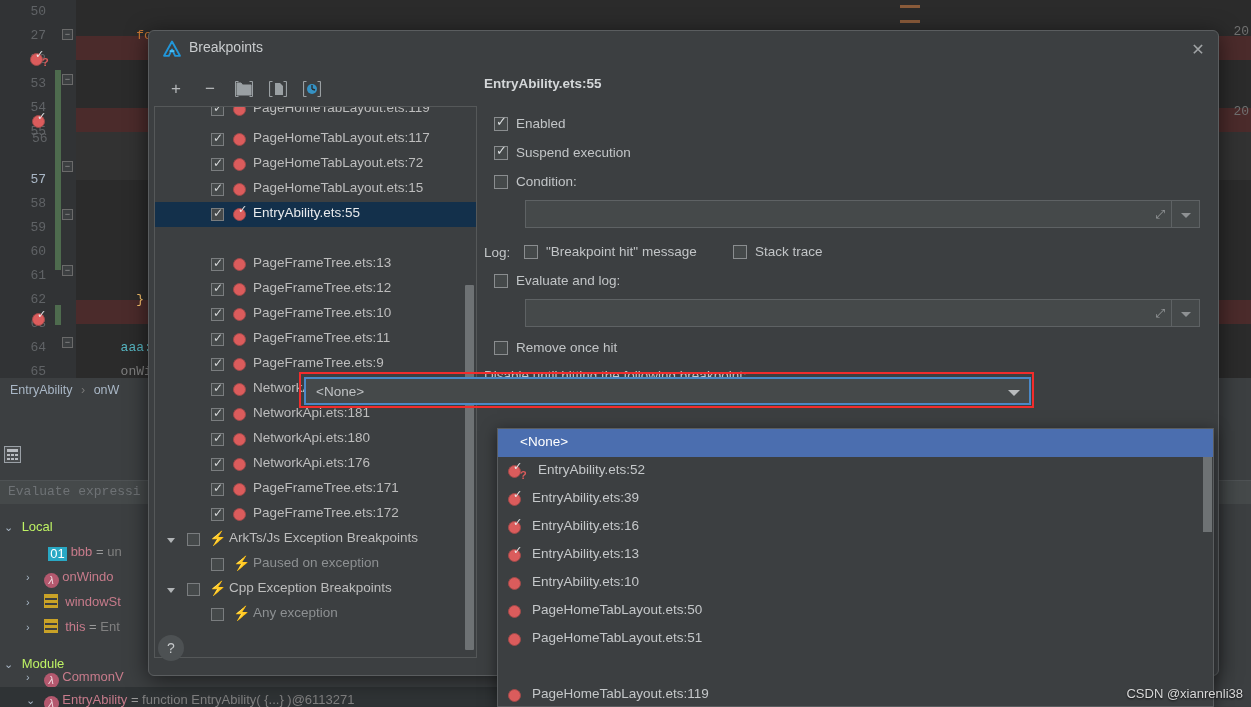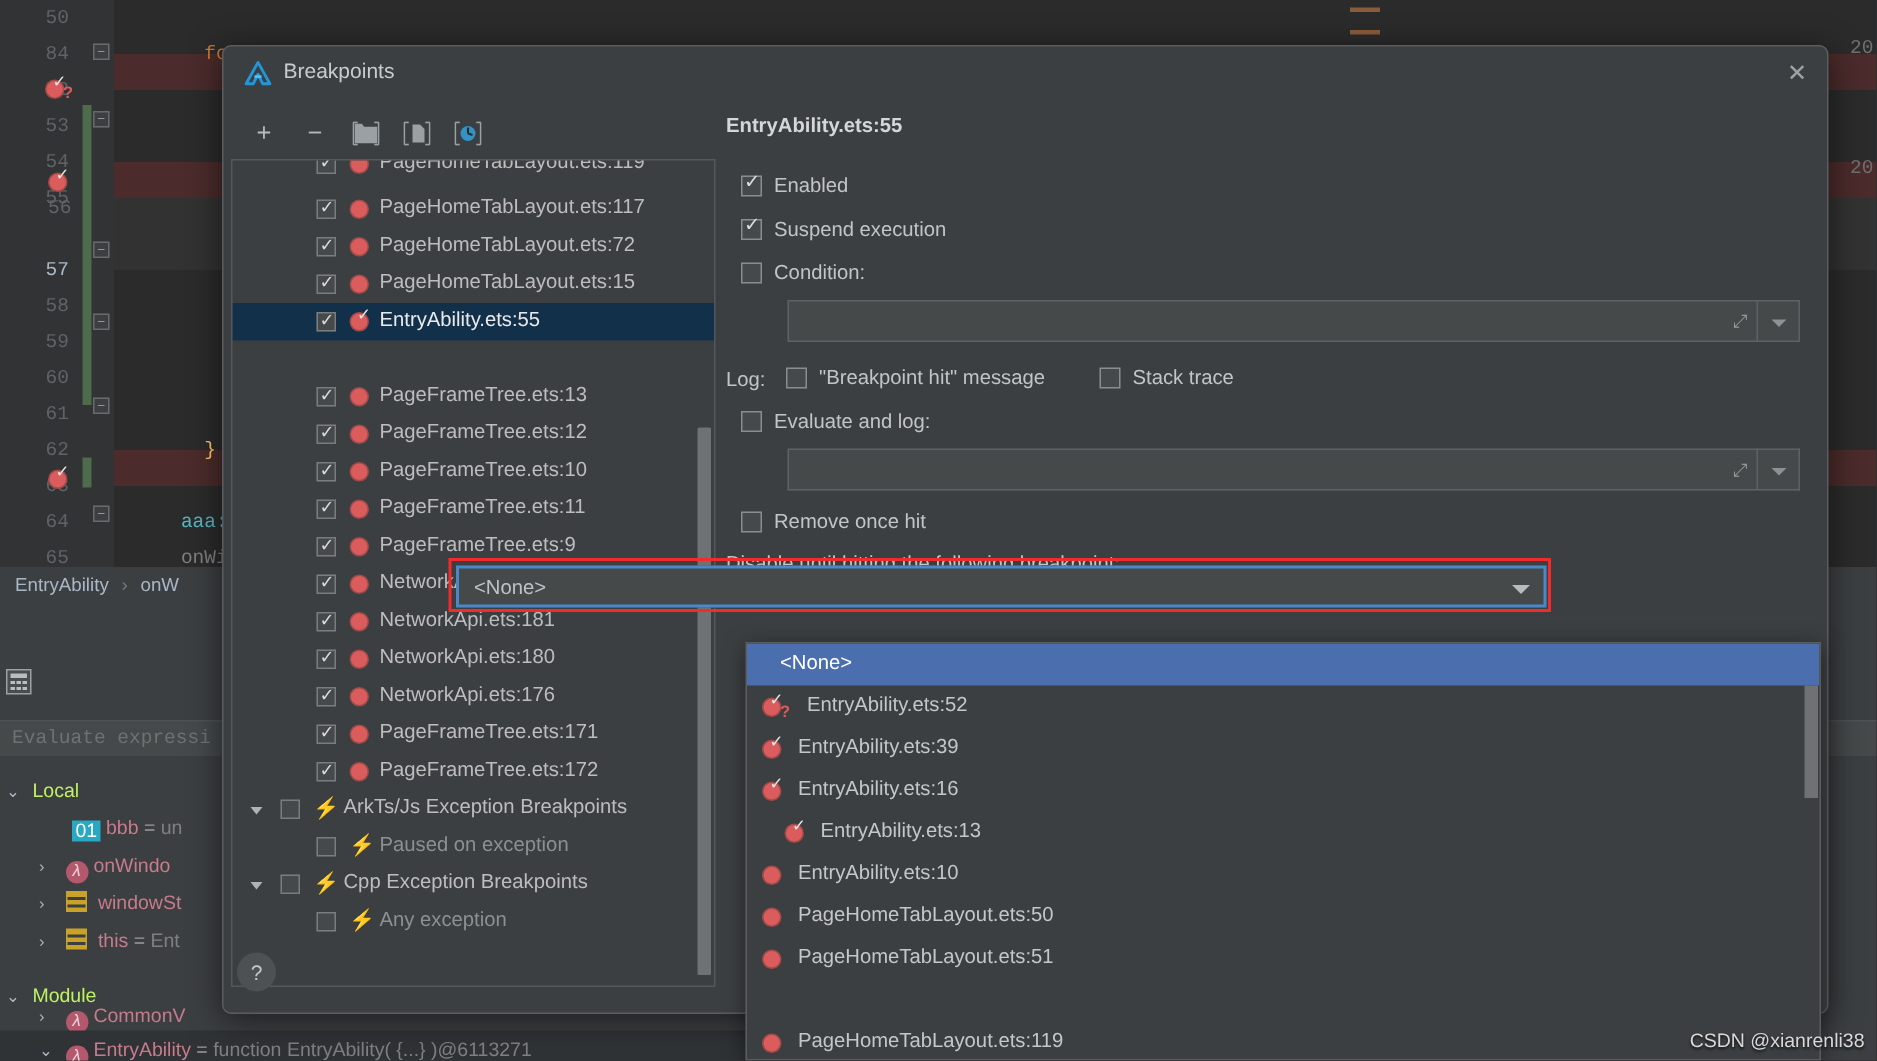--- a/index.html
+++ b/index.html
@@ -283,21 +283,21 @@
       <div class="vert-green"></div>
       <div class="vert-green2"></div>
 
       <div class="bp-line-hl" style="top:36px;"></div>
       <div class="bp-line-hl" style="top:108px;"></div>
       <div class="cur-line-hl" style="top:132px;"></div>
       <div class="cur-line-hl" style="top:156px;"></div>
       <div class="bp-line-hl" style="top:300px;"></div>
 
       <div class="lnum" style="top:0px;">50</div>
-      <div class="lnum" style="top:24px;">84</div>
+      <div class="lnum" style="top:24px;">27</div>
       <div class="lnum" style="top:48px;">52</div>
       <div class="lnum" style="top:72px;">53</div>
       <div class="lnum" style="top:96px;">54</div>
       <div class="lnum" style="top:120px;">55</div>
       <div class="lnum" style="top:127px;padding-left:32px;">56</div>
       <div class="lnum" style="top:168px; color:#a9b7c6;">57</div>
       <div class="lnum" style="top:192px;">58</div>
       <div class="lnum" style="top:216px;">59</div>
       <div class="lnum" style="top:240px;">60</div>
       <div class="lnum" style="top:264px;">61</div>
@@ -620,21 +620,21 @@
       <span class="lbl" style="left:40px;">EntryAbility.ets:52</span>
     </div>
     <div class="dd-row" style="top:56px;">
       <span class="bp-dot cond" style="left:10px; top:8px;"></span>
       <span class="lbl" style="left:34px;">EntryAbility.ets:39</span>
     </div>
     <div class="dd-row" style="top:84px;">
       <span class="bp-dot cond" style="left:10px; top:8px;"></span>
       <span class="lbl" style="left:34px;">EntryAbility.ets:16</span>
     </div>
-    <div class="dd-row" style="top:112px;margin-left:15px;">
+    <div class="dd-row" style="top:112px;">
       <span class="bp-dot cond" style="left:10px; top:8px;"></span>
       <span class="lbl" style="left:34px;">EntryAbility.ets:13</span>
     </div>
     <div class="dd-row" style="top:140px;">
       <span class="bp-dot" style="left:10px; top:8px;"></span>
       <span class="lbl" style="left:34px;">EntryAbility.ets:10</span>
     </div>
     <div class="dd-row" style="top:168px;">
       <span class="bp-dot" style="left:10px; top:8px;"></span>
       <span class="lbl" style="left:34px;">PageHomeTabLayout.ets:50</span>

